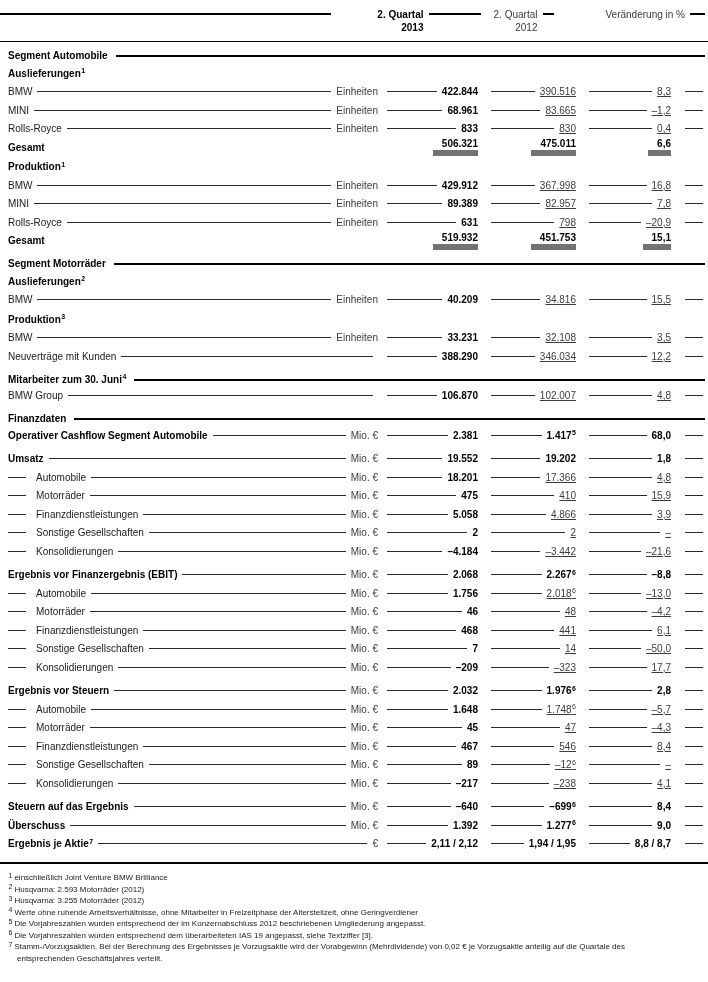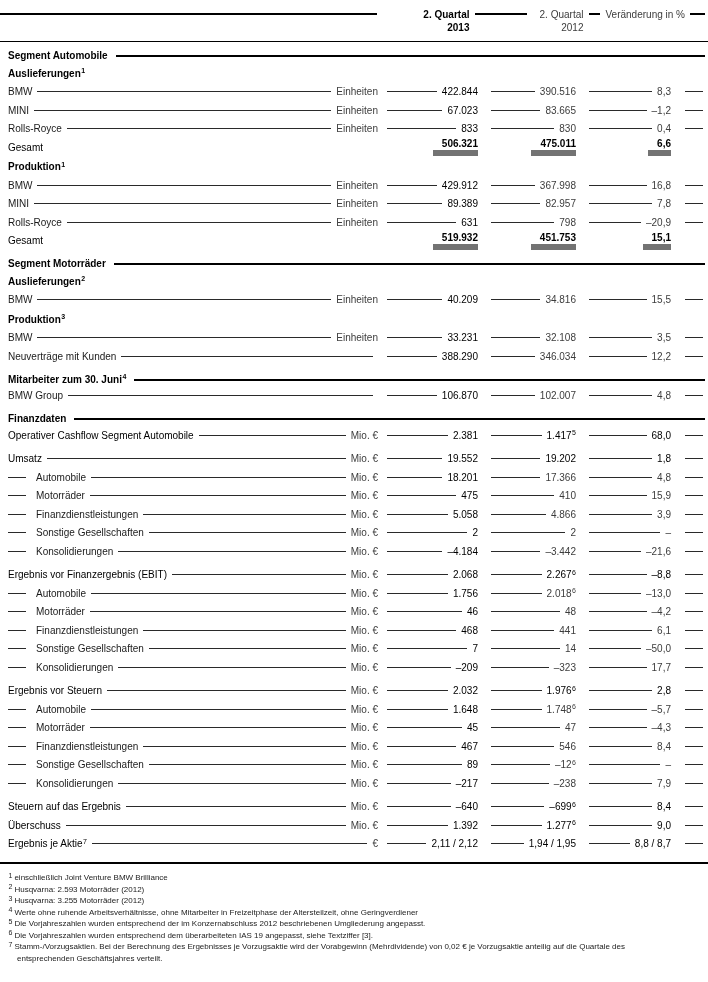--- a/index.html
+++ b/index.html
@@ -9,21 +9,21 @@
 
   
   .tophdr{display:flex;align-items:flex-start;font-size:10px;line-height:13px;}
   .tophdr .fillL{flex:1;border-top:2.5px solid #000;margin-top:5px;margin-left:-8px;}
   .h13{width:92px;text-align:right;font-weight:bold;color:#000;}
   .hline{width:52px;border-top:2px solid #000;margin:5px 6px 0 6px;}
   .h12{width:50px;text-align:right;color:#3c3c3c;}
   .hdash{border-top:2px solid #000;margin-top:5px;}
   .d1{width:11px;margin:5px 5px 0 6px;}
   .d2{width:15px;margin:5px 0 0 5px;}
-  .hchg{white-space:nowrap;color:#3c3c3c;}
+  .hchg{white-space:nowrap;color:#3c3c3c;margin-left:46px;}
   .thinrule{border-top:1px solid #000;margin:7px -3px 0 -8px;}
 
   
   .sec{display:flex;align-items:center;height:15px;margin-top:6px;
        font-size:10px;font-weight:bold;color:#000;}
   .sec .rule{flex:1;border-top:2.5px solid #000;margin-left:8px;margin-top:1px;}
   .subh{display:flex;align-items:center;height:18.5px;margin-top:1px;
         font-size:10px;font-weight:bold;color:#000;}
   .gap{height:5px;}
 
@@ -31,22 +31,22 @@
      align-items:center;height:18.5px;font-size:10px;}
   .lu{display:flex;align-items:center;min-width:0;padding-right:4px;}
   .lbl{white-space:nowrap;}
   .ind{width:18px;border-top:1px solid #2a2a2a;margin-right:10px;flex:none;}
   .lead{flex:1;border-top:1px solid #2a2a2a;margin:0 5px;min-width:6px;height:0;}
   .unit{color:#3c3c3c;white-space:nowrap;}
   .cell{display:flex;align-items:center;justify-content:flex-end;min-width:0;}
   .c13,.c12,.cchg{padding-right:8px;}
   .cend{display:flex;align-items:center;}
   .cend .lead{margin:0 2px 0 6px;}
-  .b{font-weight:normal;color:#000;}
-  .mut{color:#3c3c3c;}
+  .b{font-weight:bold;color:#000;}
+  .mut{color:#3c3c3c;text-decoration:underline;}
   .tval{font-weight:bold;color:#000;border-bottom:6px solid #737373;
         padding:0 0 1px 9px;}
   .sup{font-size:7px;position:relative;top:-3.5px;margin-left:0.5px;}
 
   
   .botrule{border-top:2.5px solid #000;margin:9px -3px 0 -8px;}
   .fns{margin-top:8px;font-size:8px;line-height:11.5px;color:#222;
        padding-right:60px;}
   .fn{padding-left:9px;text-indent:-9px;}
   .fn .sup{top:-2.5px;margin-right:2px;}
@@ -104,21 +104,21 @@
         </div>
       </div>
       <div class="r">
         <div class="lu">
           <span class="lbl">MINI</span>
           <div class="lead"></div>
           <span class="unit">Einheiten</span>
         </div>
         <div class="cell c13">
           <div class="lead"></div>
-          <span class="b">67.023</span>
+          <span class="b">68.961</span>
         </div>
         <div class="cell c12">
           <div class="lead"></div>
           <span class="mut">83.665</span>
         </div>
         <div class="cell cchg">
           <div class="lead"></div>
           <span class="mut">–1,2</span>
         </div>
         <div class="cend">
@@ -773,21 +773,21 @@
         <div class="cell c13">
           <div class="lead"></div>
           <span class="b">–217</span>
         </div>
         <div class="cell c12">
           <div class="lead"></div>
           <span class="mut">–238</span>
         </div>
         <div class="cell cchg">
           <div class="lead"></div>
-          <span class="mut">7,9</span>
+          <span class="mut">4,1</span>
         </div>
         <div class="cend">
           <div class="lead"></div>
         </div>
       </div>
       <div class="gap"></div>
       <div class="r">
         <div class="lu">
           <span class="lbl b">Steuern auf das Ergebnis</span>
           <div class="lead"></div>

